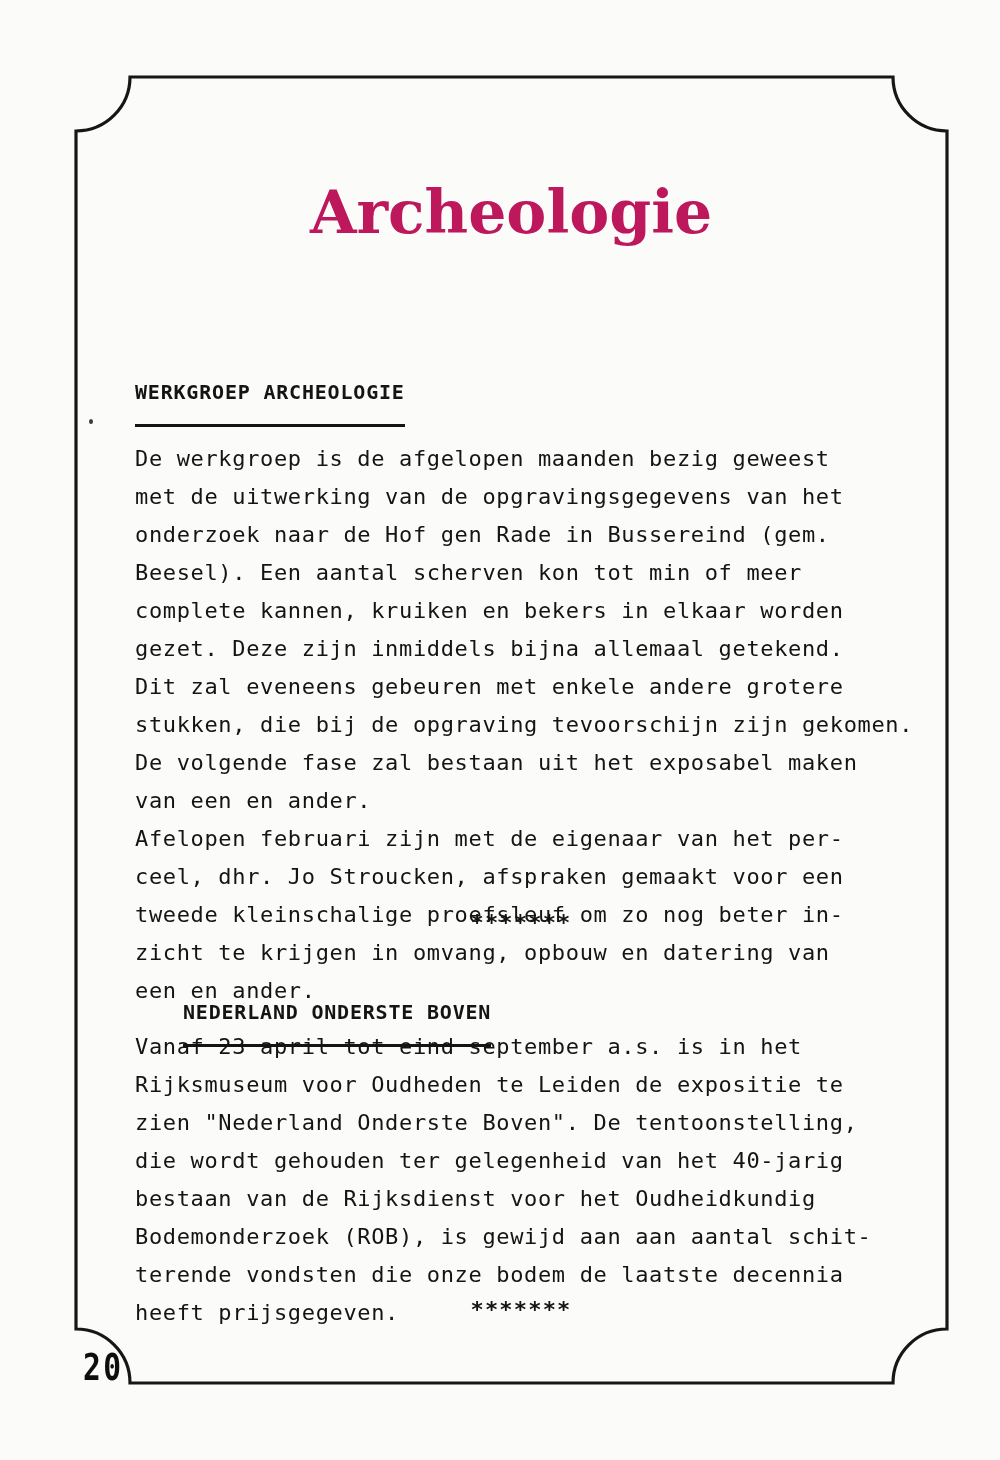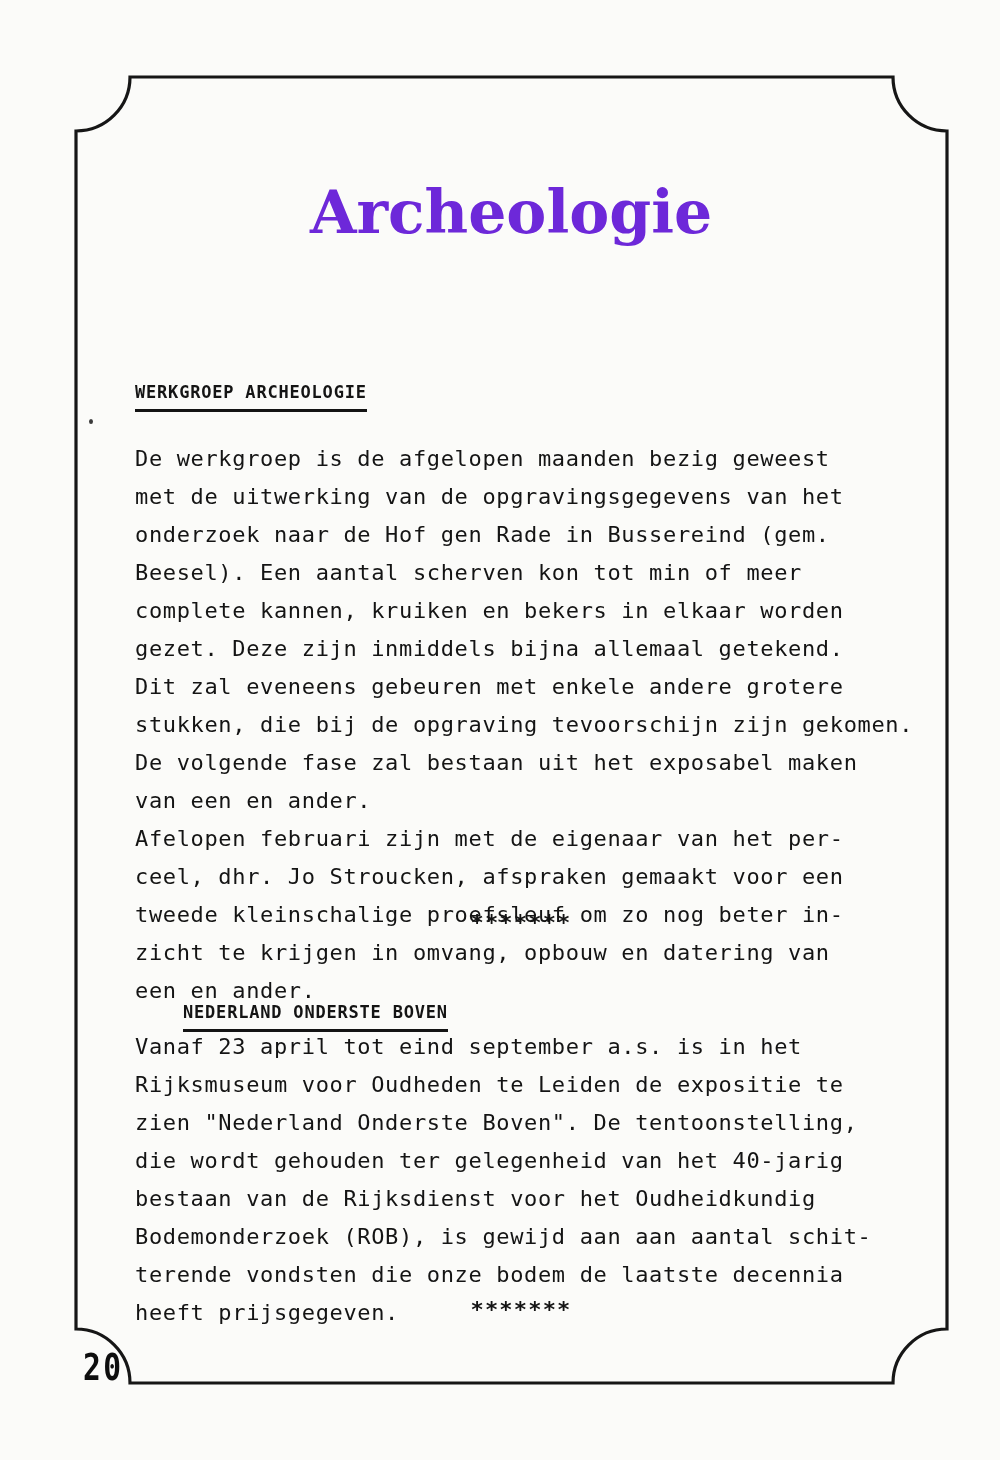--- a/index.html
+++ b/index.html
@@ -16,31 +16,31 @@
   }
   .page-title {
     position: absolute;
     top: 181px; left: 511px;
     transform: translateX(-50%);
     font-family: "DejaVu Serif", serif;
     font-weight: bold;
     font-size: 60px;
     line-height: 62px;
     white-space: nowrap;
-    color: #6d28d9;
+    color: #be185d;
   }
   .heading {
     position: absolute;
     left: 135px;
-    font-size: 17px;
+    font-size: 20px;
     font-weight: bold;
     letter-spacing: 0.8px;
     line-height: 26px;
     border-bottom: 3.5px solid #141414;
-    padding-bottom: 4px;
+    padding-bottom: 19px;
     white-space: nowrap;
   }
   .pos-h1 { top: 379px; }
   .pos-h2 { top: 999px; margin-left: 48px; }
   .body-text {
     position: absolute;
     left: 135px;
     font-size: 22px;
     font-weight: normal;
     letter-spacing: 0.65px;

